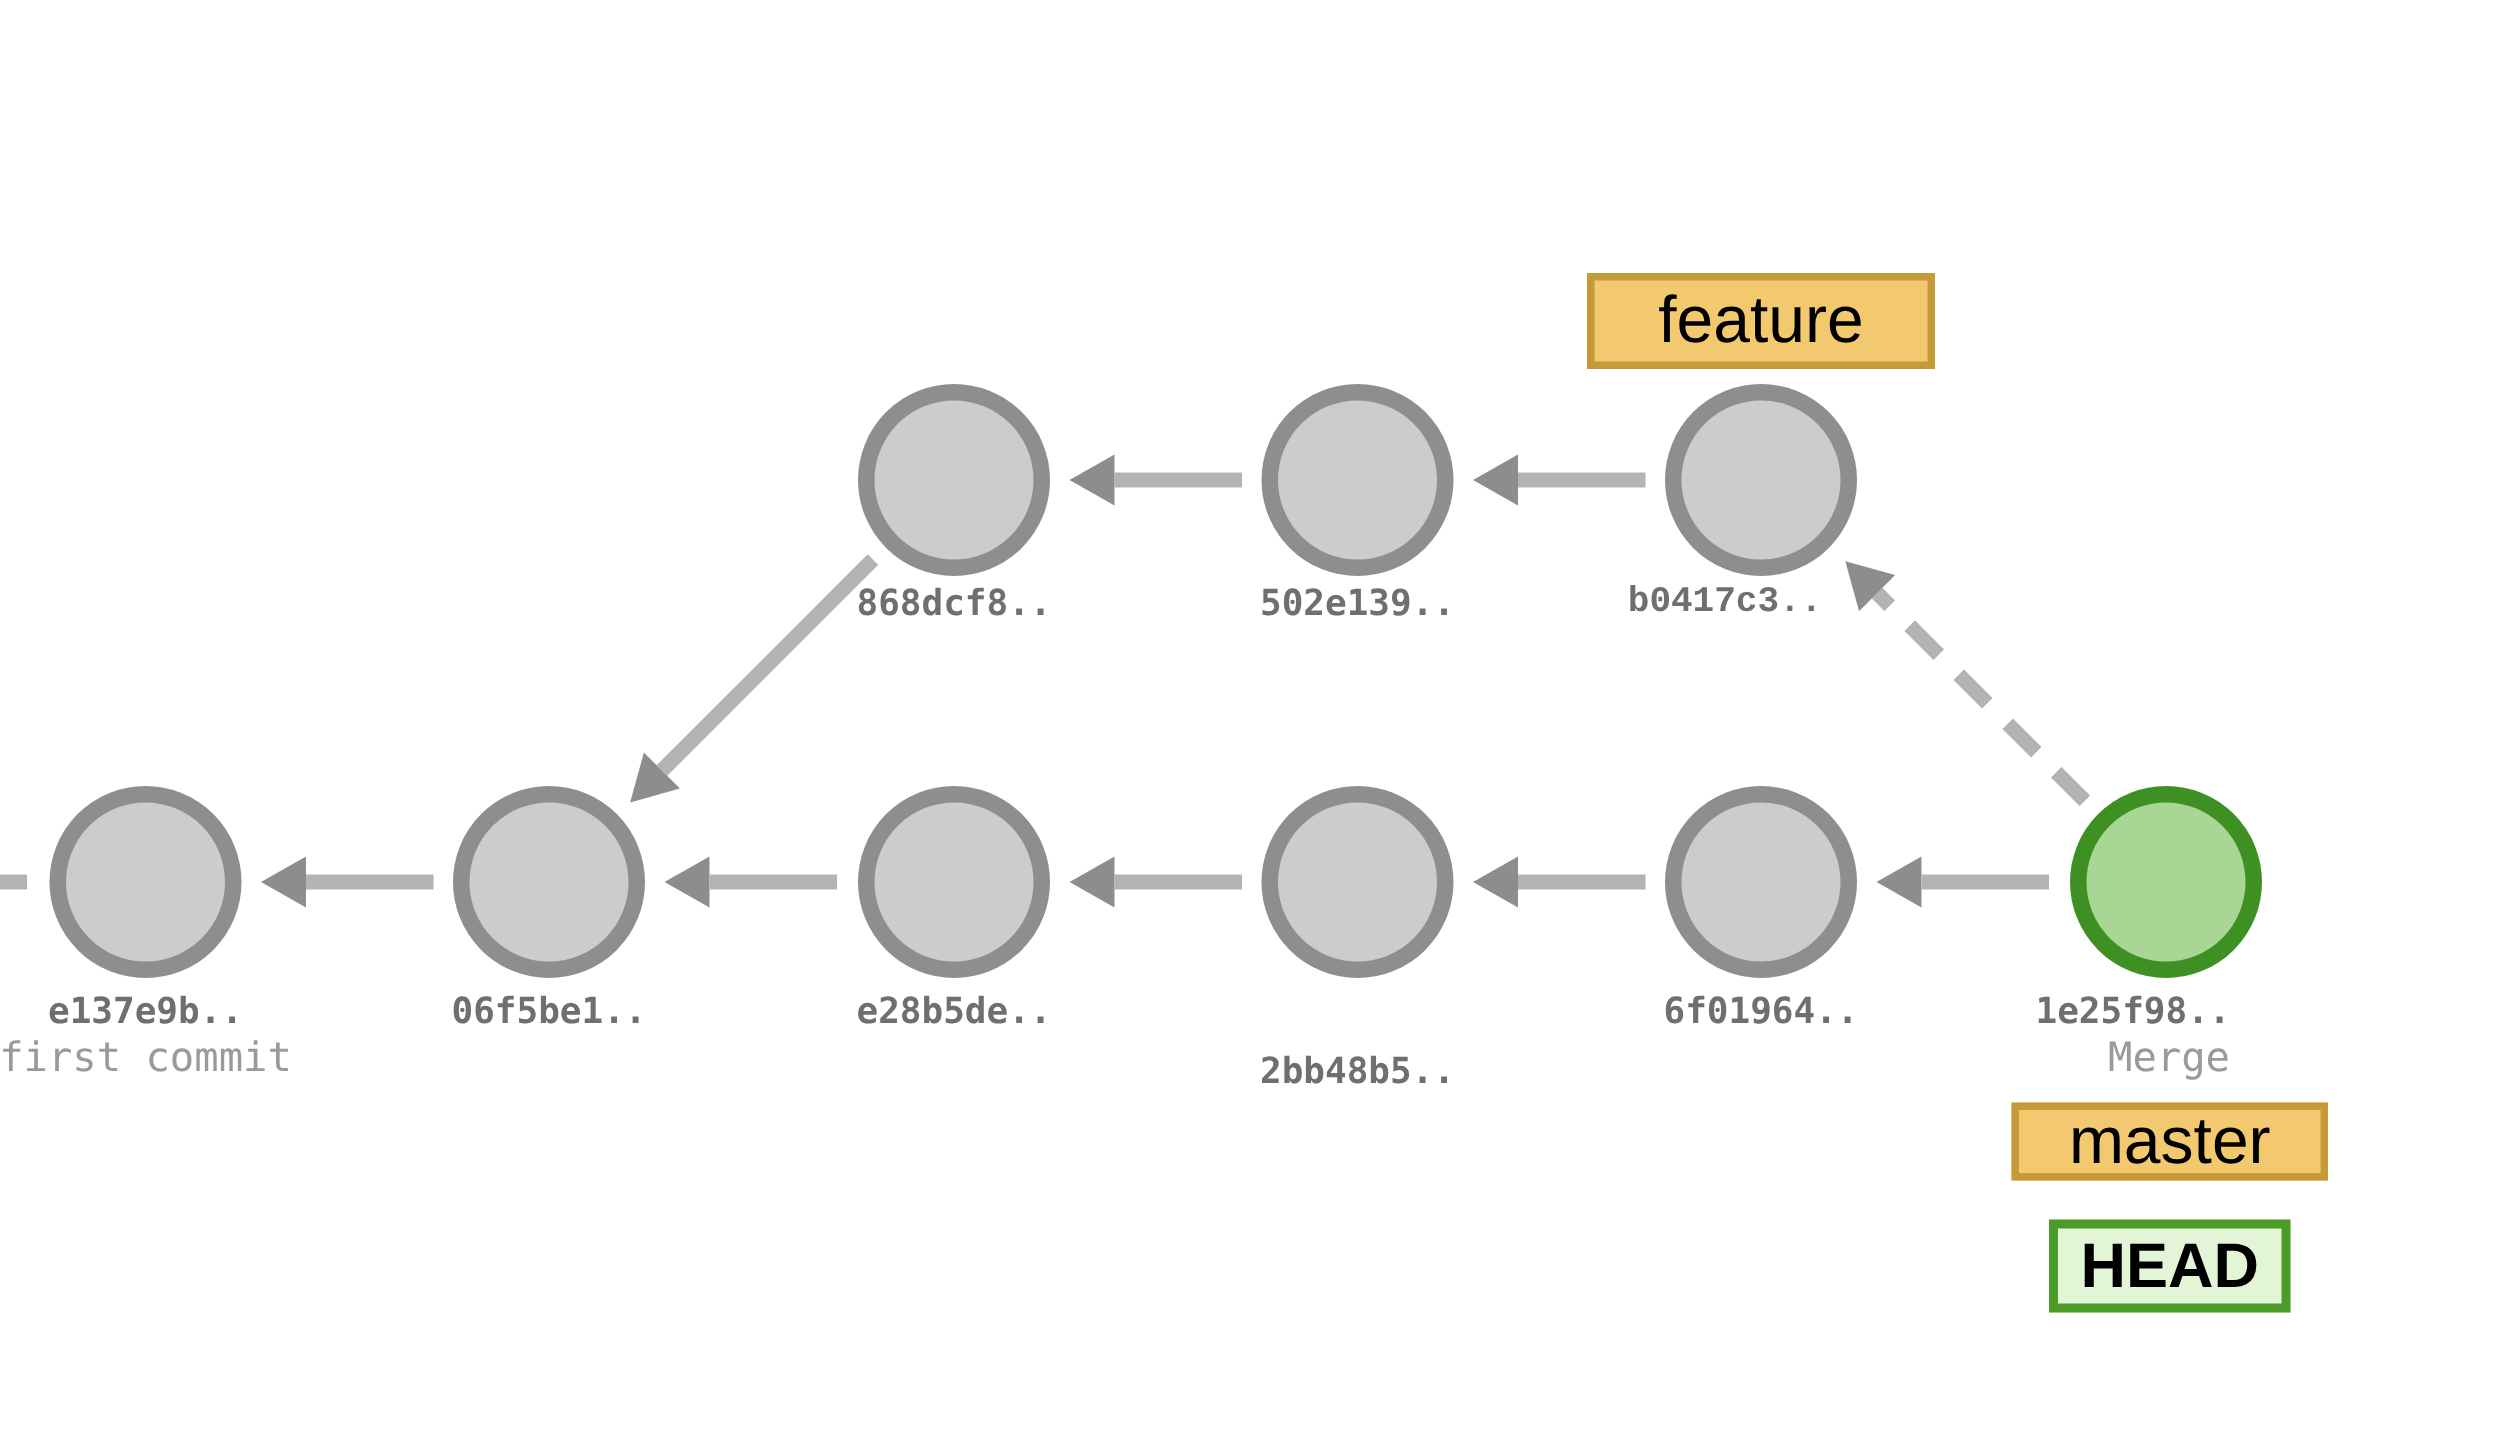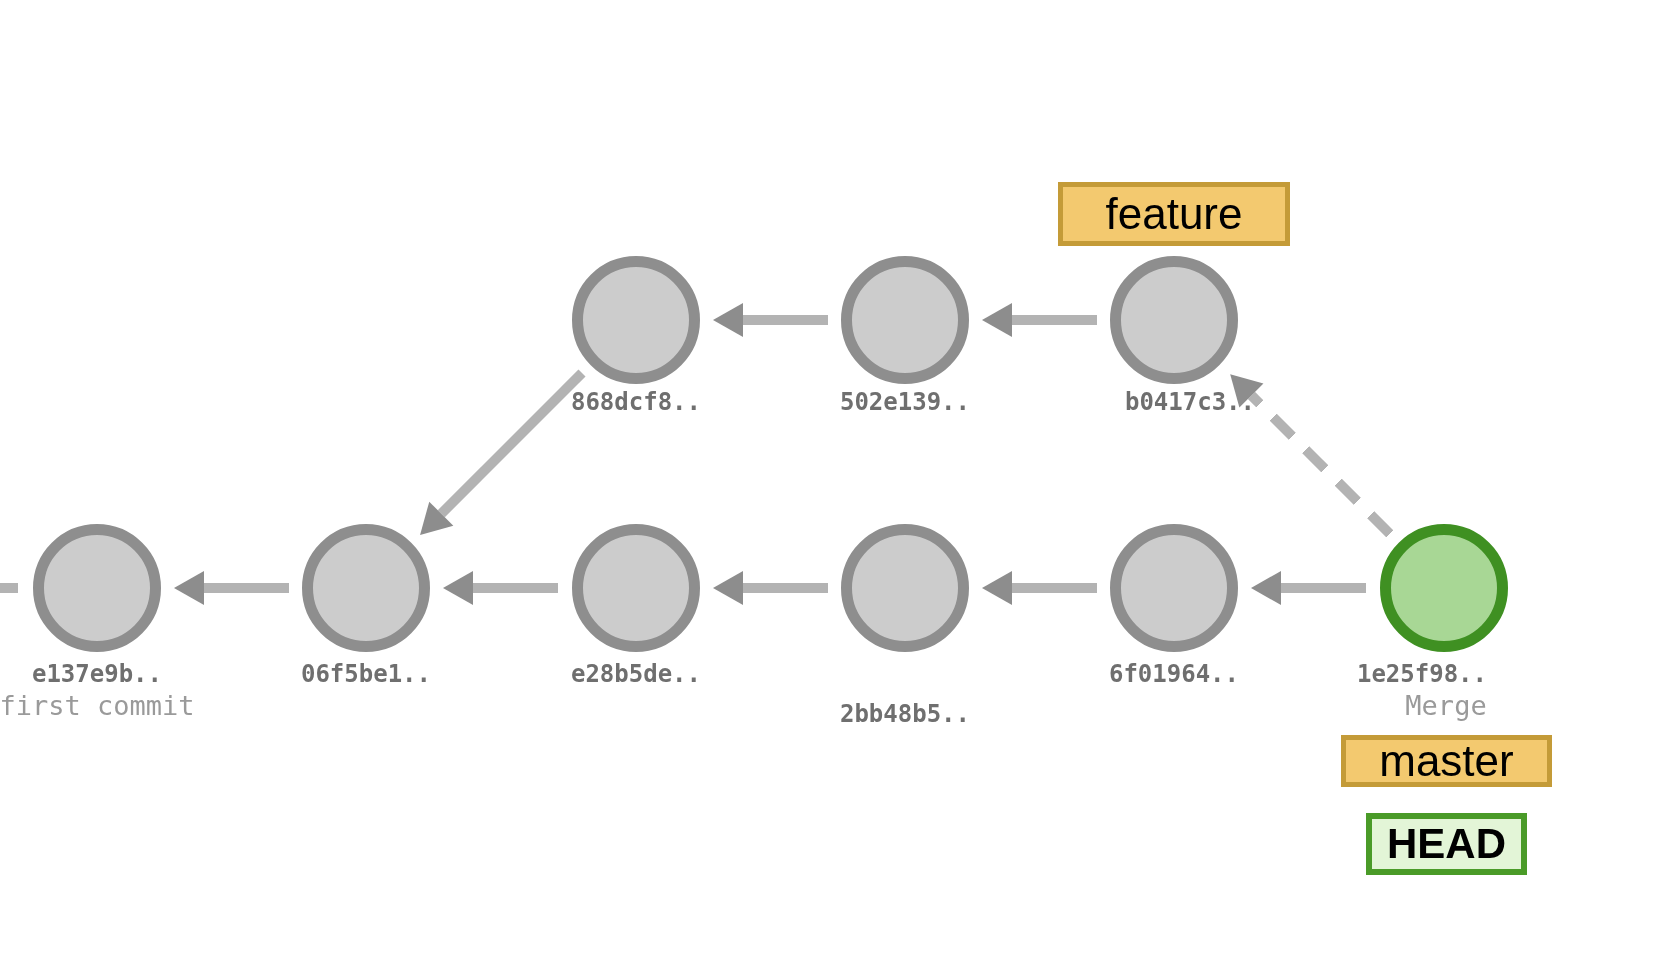--- a/index.html
+++ b/index.html
@@ -183,21 +183,21 @@
 
   <div class="commit" style="left:33px; top:524px;"></div>
   <div class="commit" style="left:302px; top:524px;"></div>
   <div class="commit" style="left:572px; top:524px;"></div>
   <div class="commit" style="left:841px; top:524px;"></div>
   <div class="commit" style="left:1110px; top:524px;"></div>
   <div class="commit head-commit" style="left:1380px; top:524px;"></div>
 
   <div class="hash" style="left:506px; top:390px;">868dcf8..</div>
   <div class="hash" style="left:775px; top:390px;">502e139..</div>
-  <div class="hash" style="left:1060px; top:390px;">b0417c3..</div>
+  <div class="hash" style="left:1020px; top:390px;font-family:Liberation Mono, monospace;">b0417c3..</div>
 
   <div class="hash" style="left:-33px; top:662px;">e137e9b..</div>
   <div class="hash" style="left:236px; top:662px;">06f5be1..</div>
   <div class="hash" style="left:506px; top:662px;">e28b5de..</div>
   <div class="hash" style="left:775px; top:662px;margin-top:40px;">2bb48b5..</div>
   <div class="hash" style="left:1044px; top:662px;">6f01964..</div>
   <div class="hash" style="left:1292px; top:662px;">1e25f98..</div>
 
   <div class="msg" style="left:-63px; top:692px;">first commit</div>
   <div class="msg" style="left:1286px; top:692px;">Merge</div>

